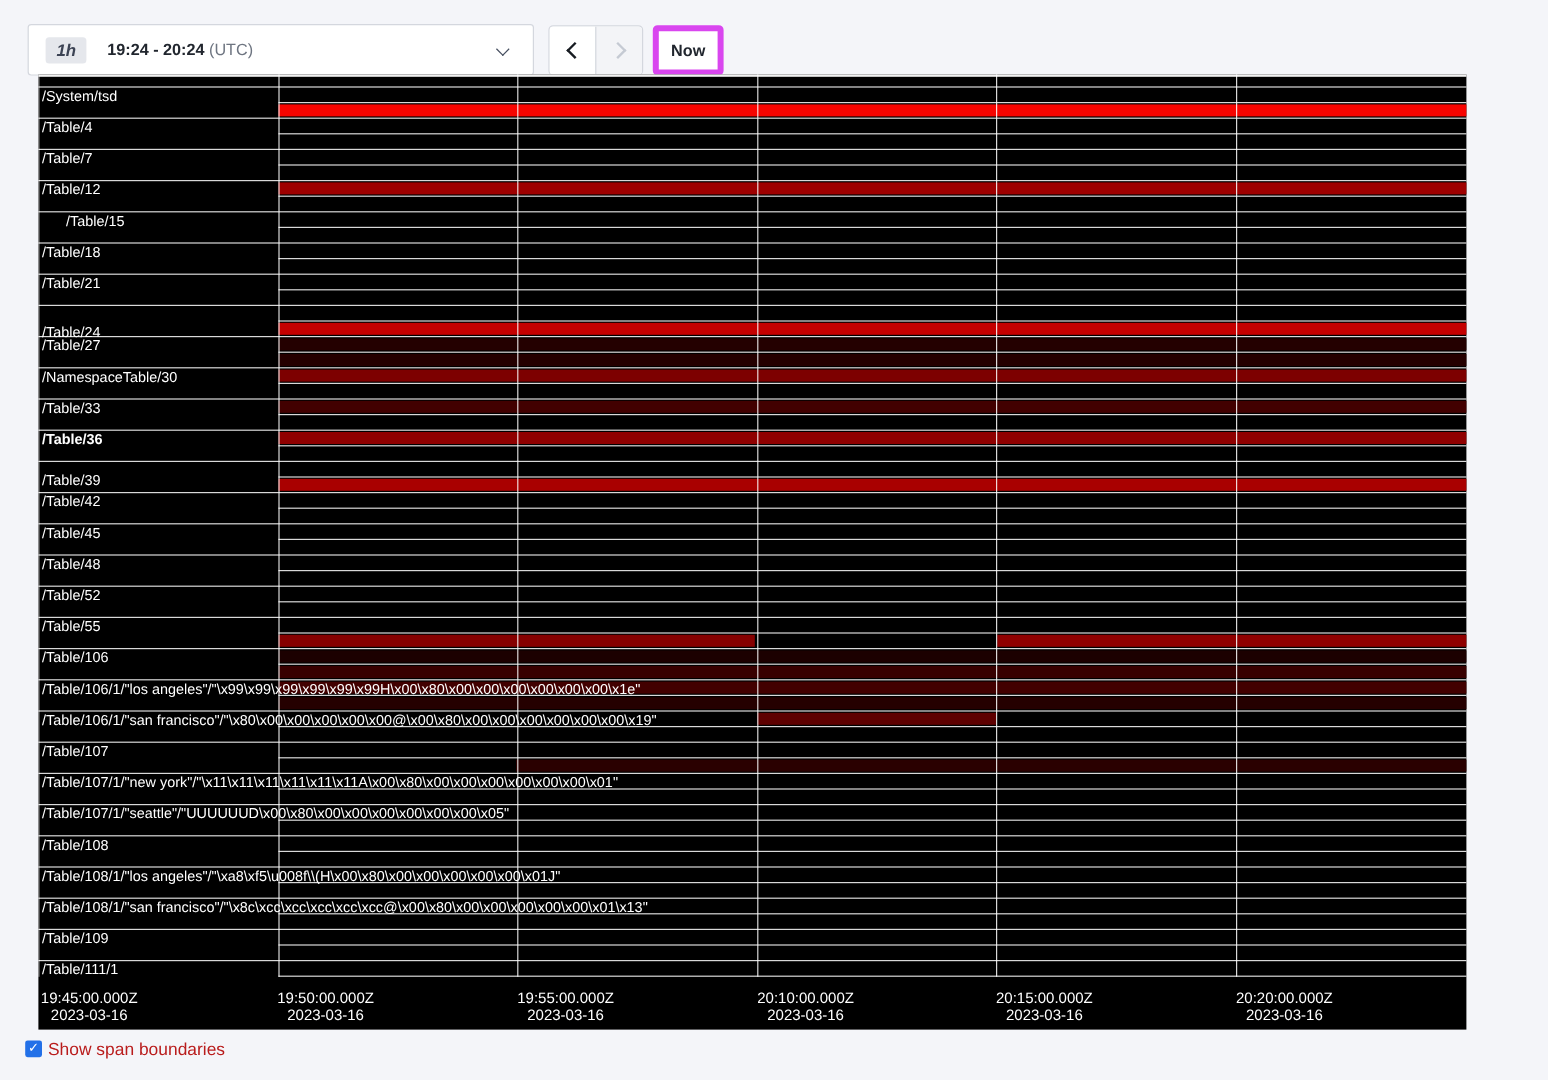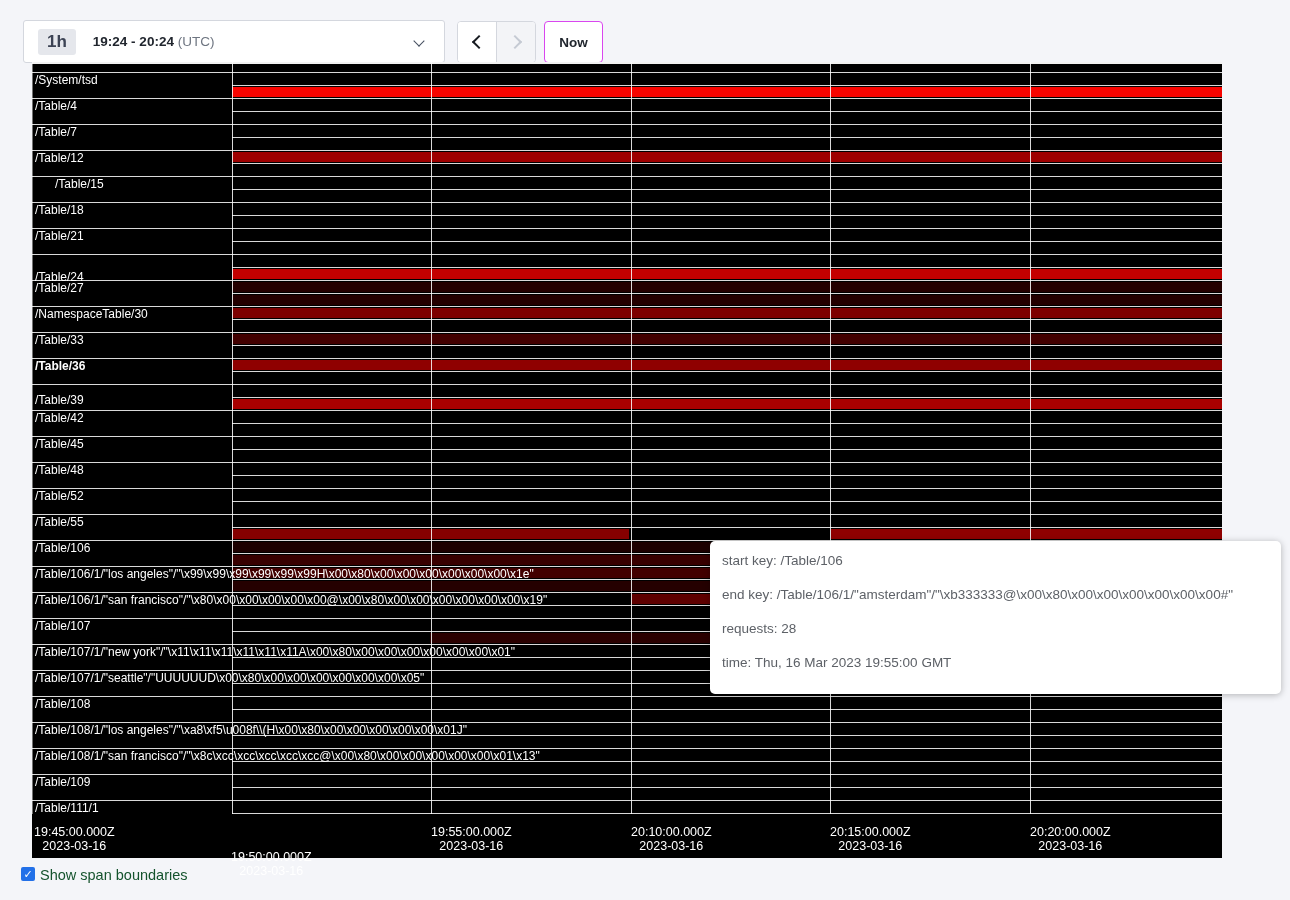--- a/index.html
+++ b/index.html
@@ -4,38 +4,38 @@
 <style>
   * { margin:0; padding:0; box-sizing:border-box; }
   body { background:#f4f5f9; font-family:"Liberation Sans", sans-serif; }
   .page { position:relative; width:1290px; height:900px; background:#f4f5f9; overflow:hidden; }
 
   
   .select-box { position:absolute; left:23px; top:20px; width:422px; height:43px;
     background:#fff; border:1px solid #d4d7de; border-radius:3px;
     display:flex; align-items:center; cursor:pointer; }
   .range-badge { margin-left:14px; background:#e5e7ec; border-radius:3px;
-    padding:3px 9px; font-size:17px; font-weight:700; color:#3c4354; }
+    padding:3px 9px; font-size:14px; font-weight:700; color:#3c4354;font-style:italic; }
   .range-text { margin-left:17px; font-size:13.5px; font-weight:700; color:#21262e; }
   .utc { font-weight:400; color:#6e7581; }
   .caret { position:absolute; right:21px; top:16px; width:8px; height:8px;
     border-right:1.8px solid #454e5f; border-bottom:1.8px solid #454e5f;
     transform:rotate(45deg); }
 
   .nav-group { position:absolute; left:457px; top:21px; width:79px; height:42px;
     border:1px solid #d4d7de; border-radius:4px; background:#fff; display:flex; overflow:hidden; }
   .nav-btn { flex:1; display:flex; align-items:center; justify-content:center; cursor:pointer; background:#fff; border:none; }
   .nav-btn.next { border-left:1px solid #d4d7de; background:#f3f4f7; }
   .chev-left { width:10px; height:10px; border-style:solid; border-color:#171b21;
     border-width:0 0 2.6px 2.6px; transform:rotate(45deg); margin-left:3px; }
   .chev-right { width:10px; height:10px; border-style:solid; border-color:#c5cad3;
     border-width:2.6px 2.6px 0 0; transform:rotate(45deg); margin-right:3px; }
 
   .now-btn { position:absolute; left:544px; top:21px; width:59px; height:42px;
-    background:#fff; border:1px solid #d946ef; border-radius:4px;
+    background:#fff; border:5px solid #d946ef; border-radius:4px;
     font-family:"Liberation Sans", sans-serif; font-size:13.5px; font-weight:600;
     color:#21262e; cursor:pointer; }
 
   
   .chart { position:absolute; left:32px; top:62px; width:1190px; height:796px;
     background:#000; z-index:1;text-align:center; }
   .hline, .vline, .topline, .leftline { position:absolute; background:rgba(255,255,255,0.85); }
   .hline { height:1px; }
   .vline { width:1px; top:0; }
   .topline { left:0; top:0; width:1190px; height:2px; background:rgba(255,255,255,0.95); }
@@ -48,21 +48,21 @@
   
   .tooltip { position:absolute; left:710px; top:541px; width:571px; height:153px;
     background:#fff; border-radius:5px; box-shadow:0 1px 7px rgba(0,0,0,0.28);
     z-index:5; padding:13px 12px 0 12px; }
   .tooltip-line { font-size:13.5px; color:#5d6167; line-height:14px; margin-bottom:20px; white-space:nowrap; }
 
   
   .checkbox { position:absolute; left:21px; top:867px; width:14px; height:14px;
     background:#2270e8; border-radius:2px; color:#fff; font-size:11px;
     line-height:14px; text-align:center; cursor:pointer; }
-  .checkbox-label { position:absolute; left:40px; top:867px; font-size:14.5px; color:#14532d; cursor:pointer; }
+  .checkbox-label { position:absolute; left:40px; top:867px; font-size:14.5px; color:#b91c1c; cursor:pointer; }
 </style>
 </head>
 <body>
 
 <div class="page">
 
   <div class="select-box">
     <span class="range-badge">1h</span>
     <span class="range-text"><span>19:24 - 20:24</span><span class="utc"> (UTC)</span></span>
     <span class="caret"></span>
@@ -188,21 +188,21 @@
       <div class="row-label" style="top: 610px;">/Table/107/1/"seattle"/"UUUUUUD\x00\x80\x00\x00\x00\x00\x00\x00\x05"</div>
       <div class="row-label" style="top: 636px;">/Table/108</div>
       <div class="row-label" style="top: 662px;">/Table/108/1/"los angeles"/"\xa8\xf5\u008f\\(H\x00\x80\x00\x00\x00\x00\x00\x01J"</div>
       <div class="row-label" style="top: 688px;">/Table/108/1/"san francisco"/"\x8c\xcc\xcc\xcc\xcc\xcc@\x00\x80\x00\x00\x00\x00\x00\x01\x13"</div>
       <div class="row-label" style="top: 714px;">/Table/109</div>
       <div class="row-label" style="top: 740px;">/Table/111/1</div>
       <div class="axis-label" style="left: 2px;">
         <div>19:45:00.000Z</div>
         <div>2023-03-16</div>
       </div>
-      <div class="axis-label" style="left: 199px; margin-top: 25px;">
+      <div class="axis-label" style="left: 199px;">
         <div>19:50:00.000Z</div>
         <div>2023-03-16</div>
       </div>
       <div class="axis-label" style="left: 399px;">
         <div>19:55:00.000Z</div>
         <div>2023-03-16</div>
       </div>
       <div class="axis-label" style="left: 599px;">
         <div>20:10:00.000Z</div>
         <div>2023-03-16</div>
@@ -210,23 +210,17 @@
       <div class="axis-label" style="left: 798px;">
         <div>20:15:00.000Z</div>
         <div>2023-03-16</div>
       </div>
       <div class="axis-label" style="left: 998px;">
         <div>20:20:00.000Z</div>
         <div>2023-03-16</div>
       </div>
     </div>
 
-  <div class="tooltip">
-    <div class="tooltip-line">start key: /Table/106</div>
-    <div class="tooltip-line">end key: /Table/106/1/"amsterdam"/"\xb333333@\x00\x80\x00\x00\x00\x00\x00\x00#"</div>
-    <div class="tooltip-line">requests: 28</div>
-    <div class="tooltip-line">time: Thu, 16 Mar 2023 19:55:00 GMT</div>
-  </div>
 
   <div class="checkbox"><span>✓</span></div>
   <div class="checkbox-label">Show span boundaries</div>
 
 </div>
 
 </body></html>

